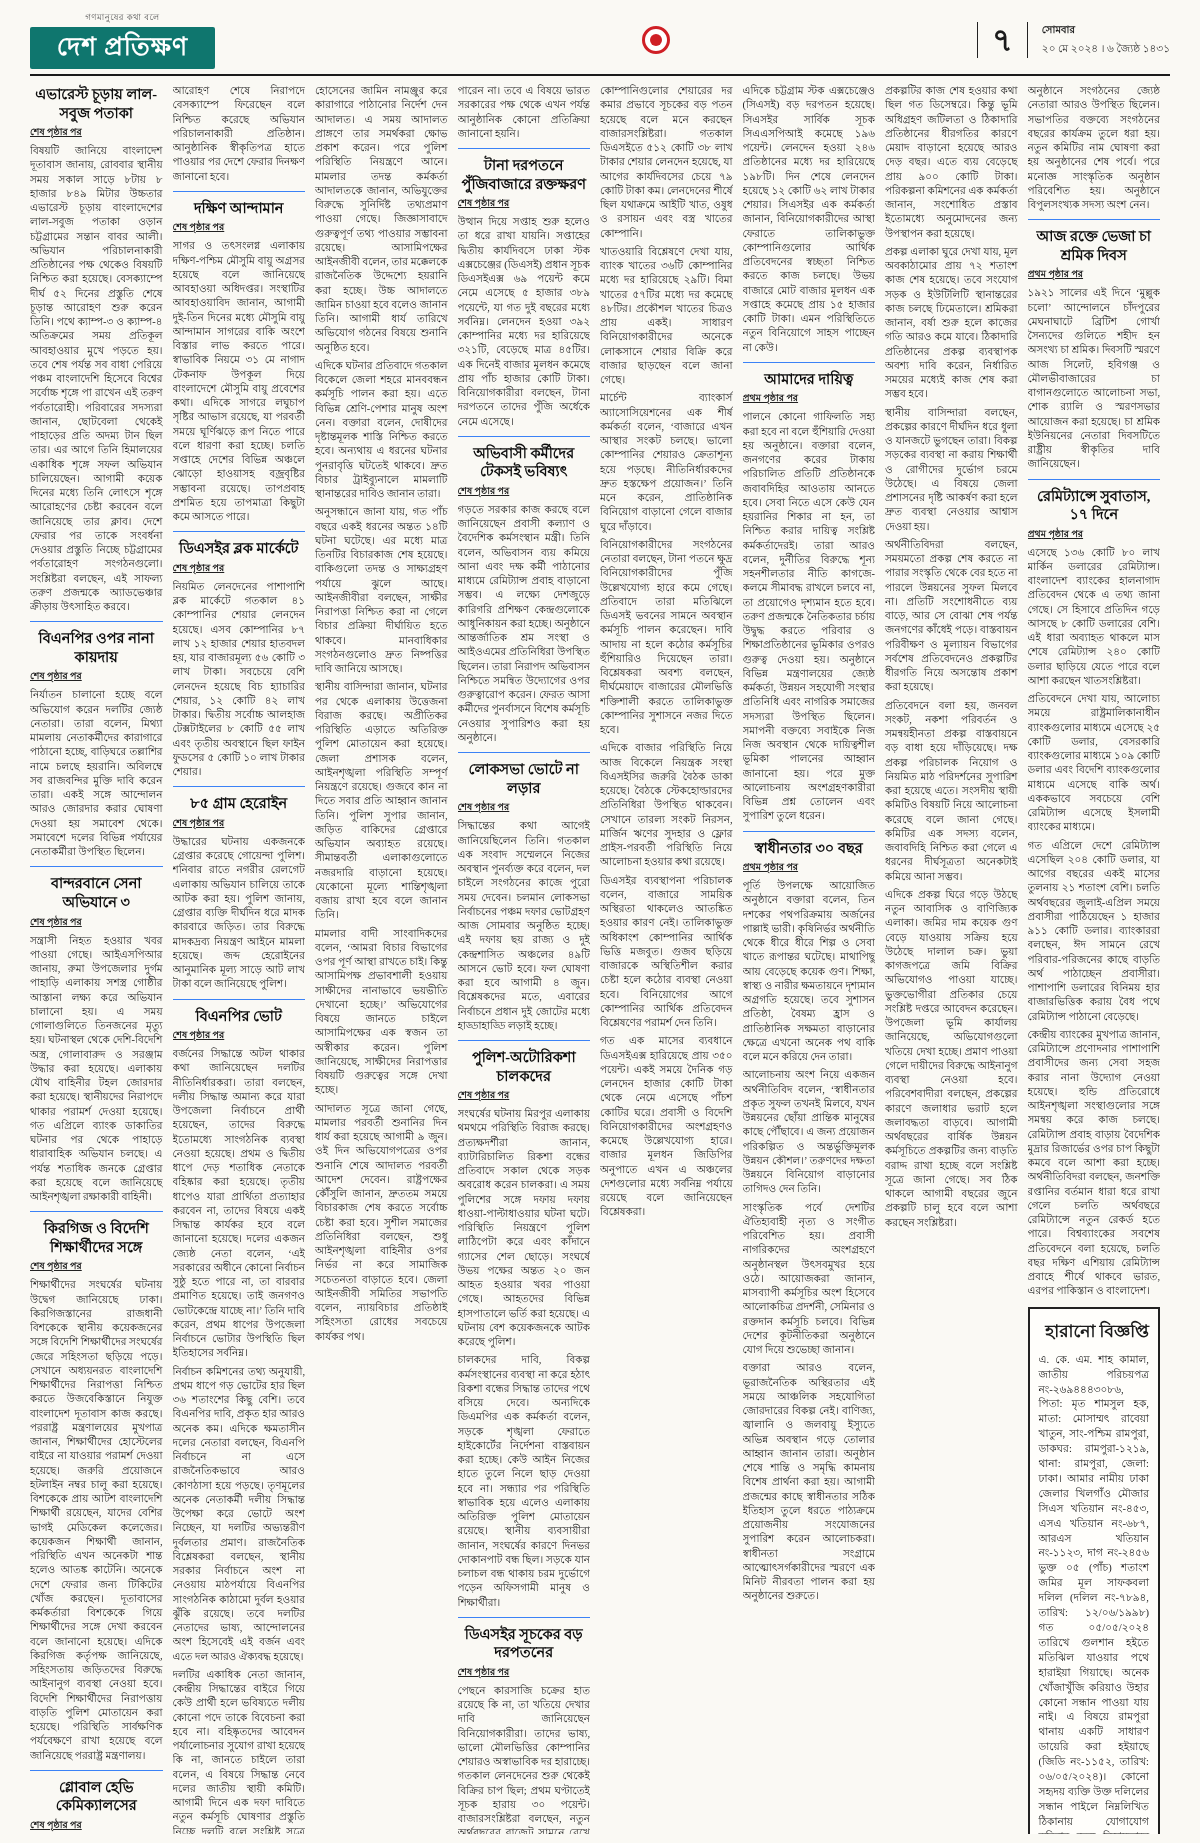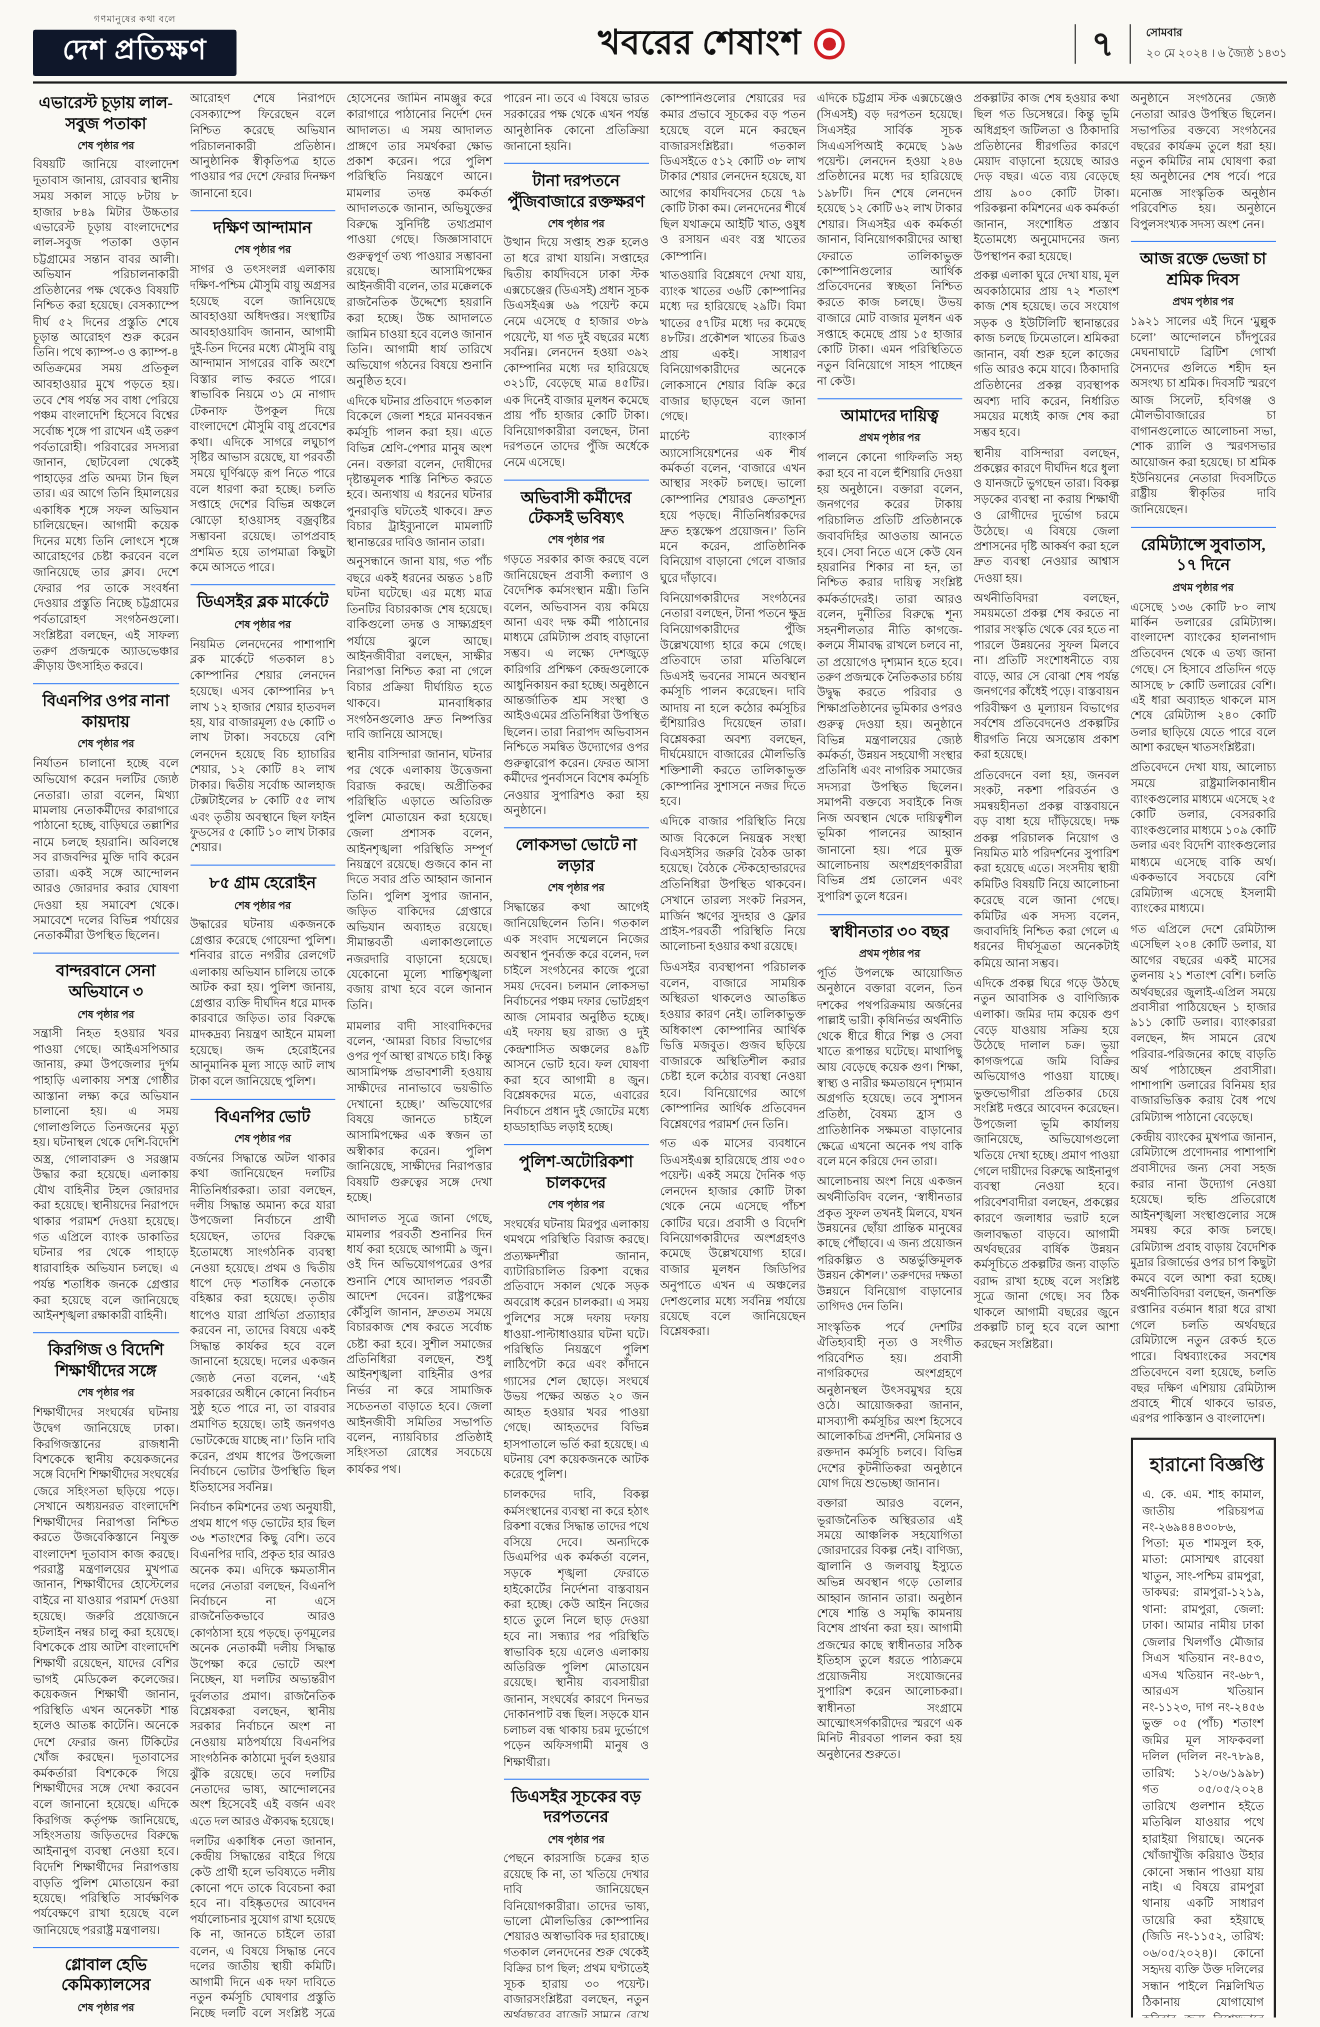--- a/index.html
+++ b/index.html
@@ -11,21 +11,21 @@
     overflow:hidden;
     position:relative;
   }
   .masthead {
     display:flex; align-items:center; justify-content:space-between;
     padding:14px 30px 8px 30px; height:74px;
   }
   .logo-block { display:flex; flex-direction:column; }
   .tagline { font-size:8.5px; color:#555; text-align:center; margin-bottom:2px; letter-spacing:.5px; }
   .logo-box {
-    background:#0f172a; color:#ffffff; font-weight:bold;
+    background:#0f766e; color:#ffffff; font-weight:bold;
     font-size:25px; line-height:1; padding:7px 18px 10px 18px;
     letter-spacing:1px; border-radius:2px; min-width:185px; text-align:center;
   }
   .section-group { display:flex; align-items:center; gap:12px; margin-left:120px; }
   .section-title { font-size:31px; font-weight:bold; color:#111; letter-spacing:.5px; }
   .emblem {
     width:28px; height:28px; border-radius:50%;
     border:3px solid #cf1f25; background:#fff;
     display:inline-flex; align-items:center; justify-content:center;
   }
@@ -45,39 +45,38 @@
     height:1758px; overflow:hidden;
   }
   .col { flex:1 1 0; min-width:0; overflow:hidden; }
   .article { border-top:1px solid #3b82f6; padding-top:6px; margin-top:7px; }
   .col .article:first-child { border-top:none; margin-top:0; padding-top:0; }
   .article.cont { border-top:none; margin-top:0; padding-top:0; }
   .headline {
     font-size:14.5px; font-weight:bold; text-align:center;
     line-height:1.28; margin:1px 2px 3px 2px; color:#0d0d0d;
   }
-  .continued { font-size:9.5px; font-weight:bold; text-align:center; margin-bottom:4px; color:#222; }
+  .continued { font-size:9.5px; font-weight:bold; text-align:left; margin-bottom:4px; color:#222;text-decoration:underline; }
   .body p {
     font-size:10.4px; line-height:1.37; text-align:justify;
     margin-bottom:4px; color:#232323; word-break:break-word;
   }
   .adbox { border:2px solid #222; padding:9px 9px 10px 9px; margin-top:8px; background:#fffefb; }
   .ad-title { font-size:17px; font-weight:bold; text-align:right; margin-bottom:7px; }
   .ad-body { font-size:10.5px; line-height:1.42; text-align:justify; color:#222; }
 </style>
 </head>
 <body>
 
 <div class="masthead">
   <div class="logo-block">
     <div class="tagline">গণমানুষের কথা বলে</div>
     <div class="logo-box">দেশ প্রতিক্ষণ</div>
   </div>
   <div class="section-group">
-    <span class="section-title">খবরের শেষাংশ</span>
     <span class="emblem">
         <span class="emblem-core"></span>
       </span>
   </div>
   <div class="page-info">
     <div class="page-number">৭</div>
     <div class="date-block">
       <div class="day">সোমবার</div>
       <div class="date">২০ মে ২০২৪ । ৬ জ্যৈষ্ঠ ১৪৩১</div>
     </div>

